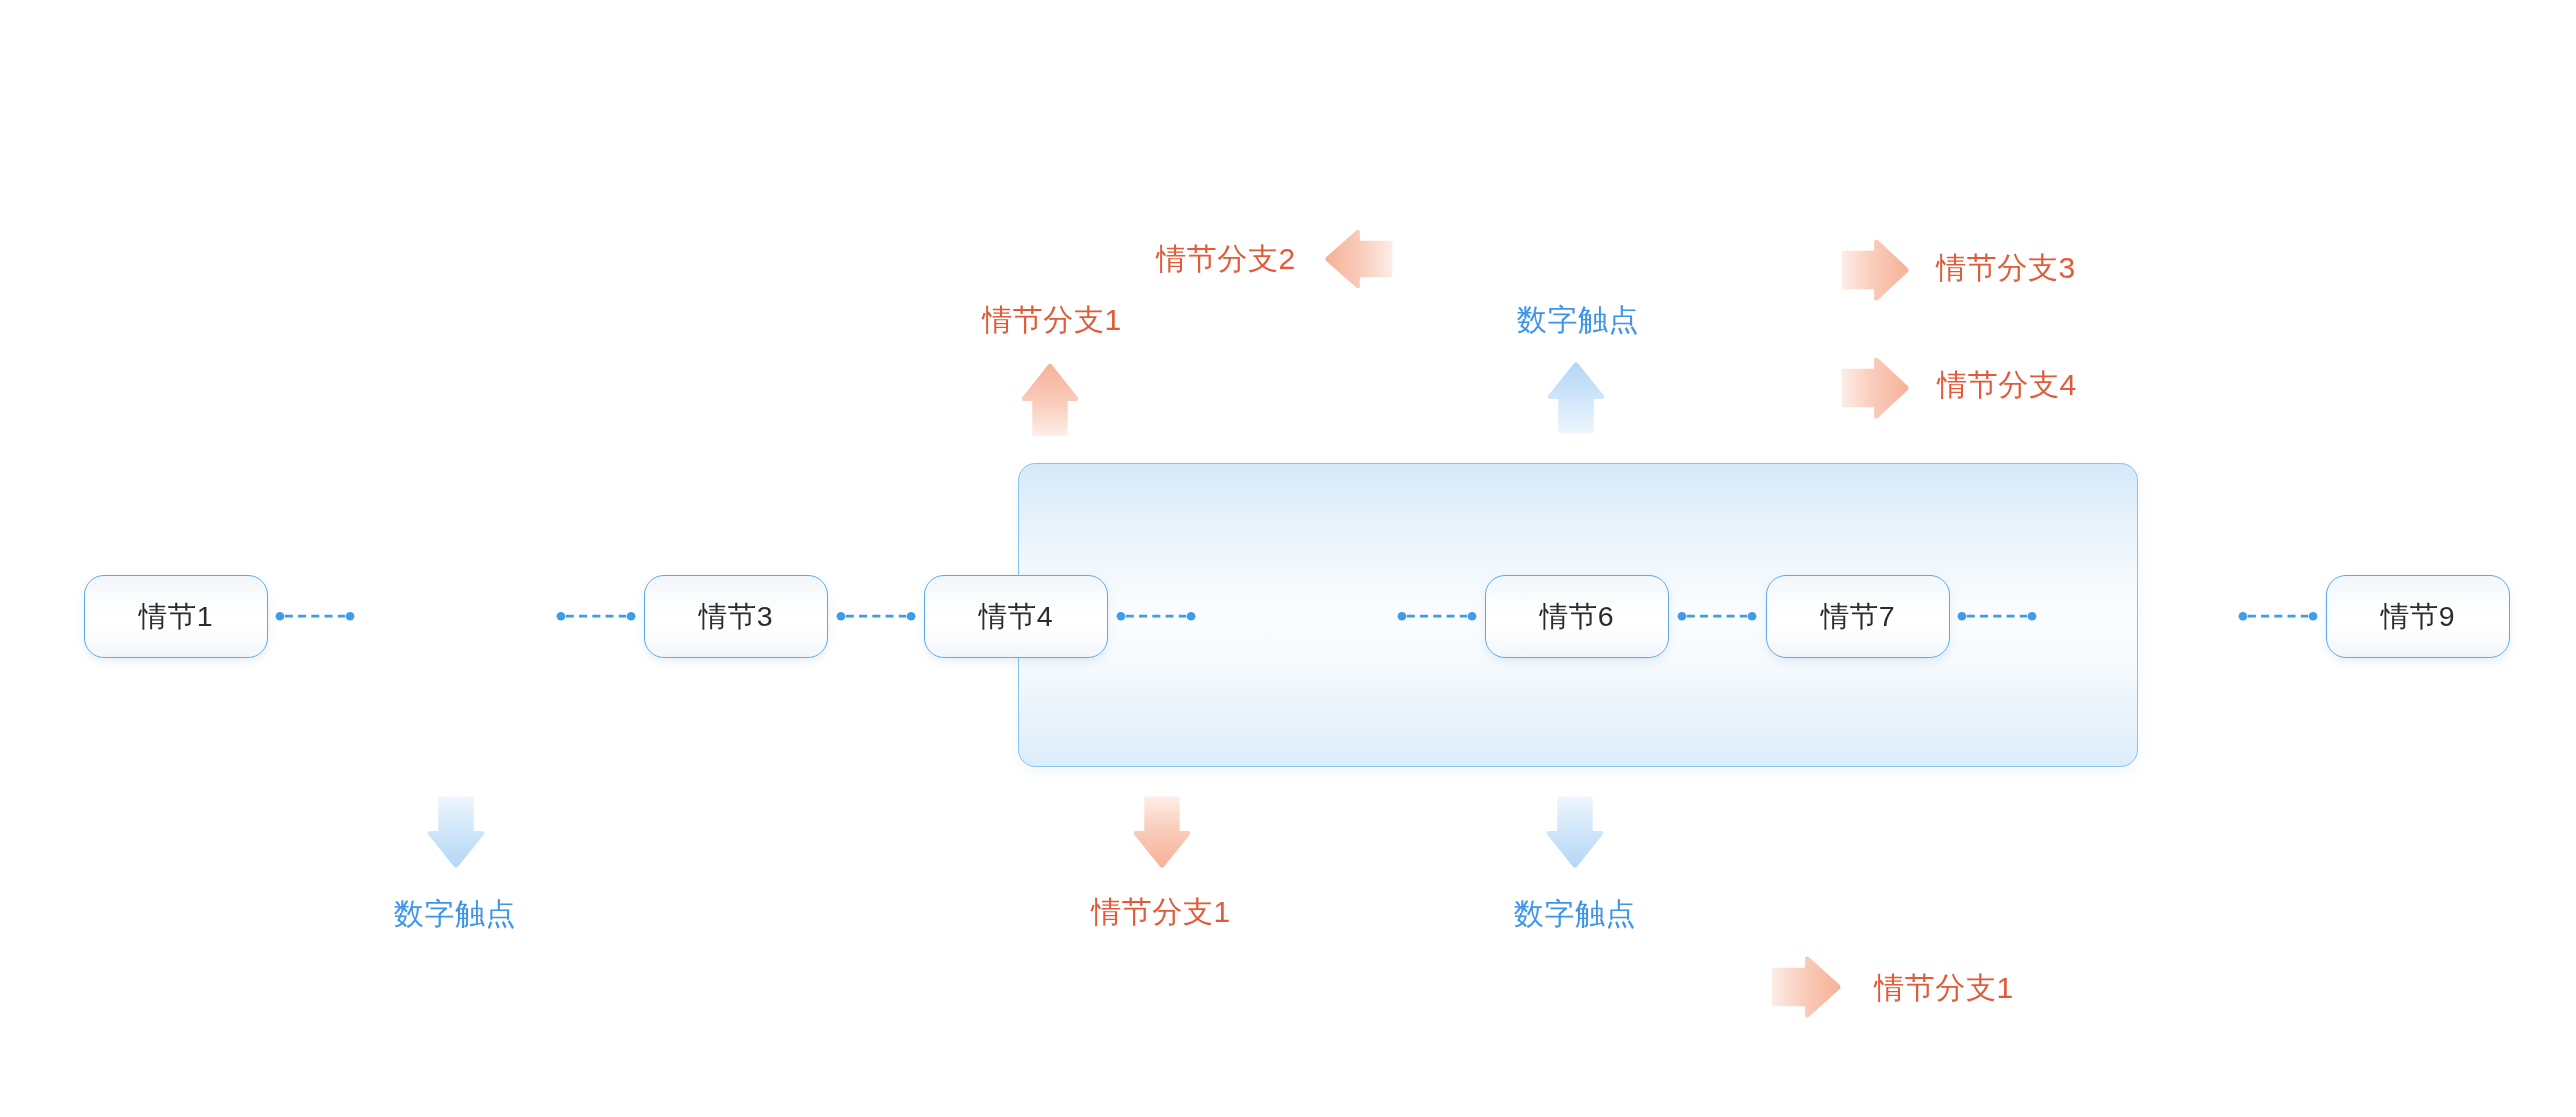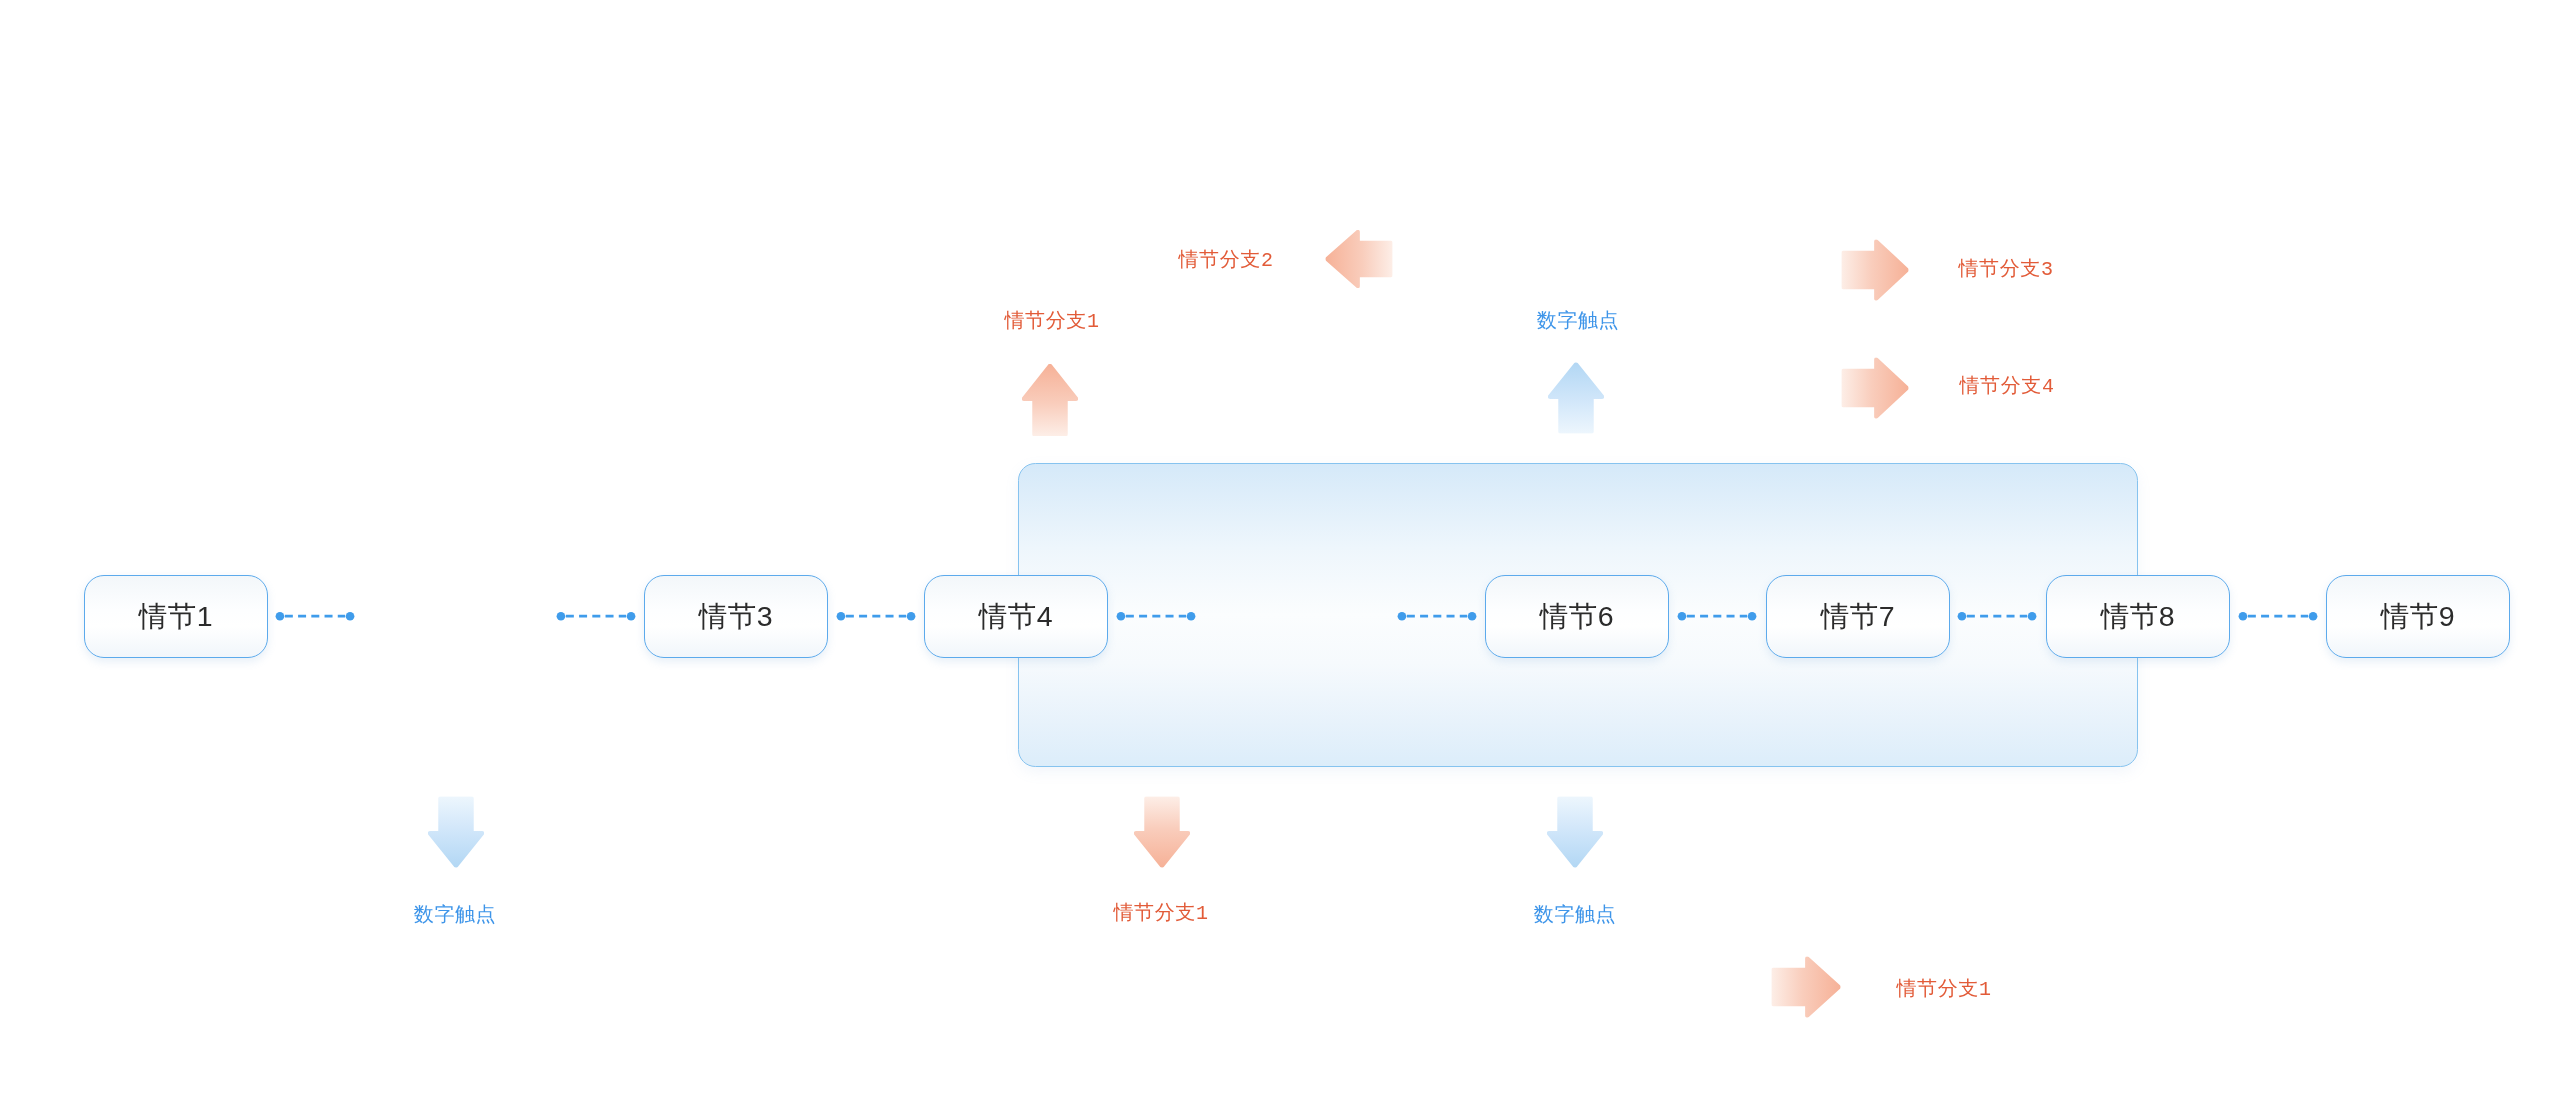--- a/index.html
+++ b/index.html
@@ -21,21 +21,21 @@
     background:linear-gradient(180deg,#f3f7fa 0%,#fdfeff 42%,#ffffff 62%,#f1f6fb 100%);
     box-shadow:0 3.1px 8.7px rgba(110,160,210,0.16);
     display:flex;align-items:center;justify-content:center;
     font-size:28.5px;font-weight:500;color:#2b2b2b;letter-spacing:0.6px;
   }
   
   .connector{position:absolute;top:610px;width:80px;height:12.4px;}
   
   .ann-label{
     position:absolute;transform:translate(-50%,-50%);white-space:nowrap;
-    font-size:20px;font-weight:500;letter-spacing:0.6px;font-family:Liberation Mono, monospace;
+    font-size:30px;font-weight:500;letter-spacing:0.6px;
   }
   .ann-orange{color:#e25b38;}
   .ann-blue{color:#3e95e9;}
   
   .arrow-wrap{position:absolute;line-height:0;}
   .rot0  {transform:translate(-50%,-50%);}
   .rot90 {transform:translate(-50%,-50%) rotate(90deg);}
   .rot180{transform:translate(-50%,-50%) rotate(180deg);}
   .rot270{transform:translate(-50%,-50%) rotate(-90deg);}
   .defs-hidden{position:absolute;width:0;height:0;overflow:hidden;}
@@ -60,21 +60,20 @@
 
 <div class="stage">
 
   <div class="range-container"></div>
 
   <div class="node" style="left:84px">情节1</div>
   <div class="node" style="left:644px">情节3</div>
   <div class="node" style="left:924px">情节4</div>
   <div class="node" style="left:1485px">情节6</div>
   <div class="node" style="left:1766px">情节7</div>
-  <div class="node" style="left:2046px">情节8</div>
   <div class="node" style="left:2326px">情节9</div>
 
   <svg class="connector" style="left:275px" viewBox="0 0 130 20">
       <circle cx="8" cy="10" r="7" fill="#3f9ceb"></circle>
       <line x1="16" y1="10" x2="114" y2="10" stroke="#3f9ceb" stroke-width="4.5" stroke-dasharray="13 8.5"></line>
       <circle cx="122" cy="10" r="7" fill="#3f9ceb"></circle>
     </svg>
   <svg class="connector" style="left:556px" viewBox="0 0 130 20">
       <circle cx="8" cy="10" r="7" fill="#3f9ceb"></circle>
       <line x1="16" y1="10" x2="114" y2="10" stroke="#3f9ceb" stroke-width="4.5" stroke-dasharray="13 8.5"></line>

